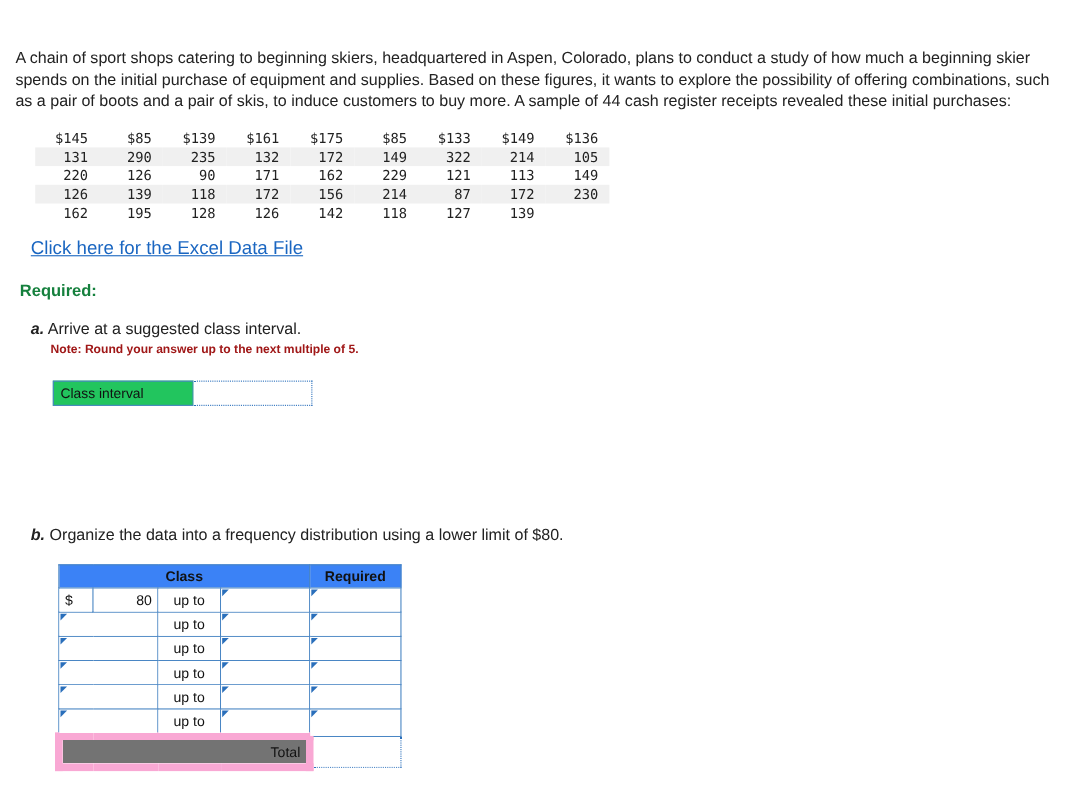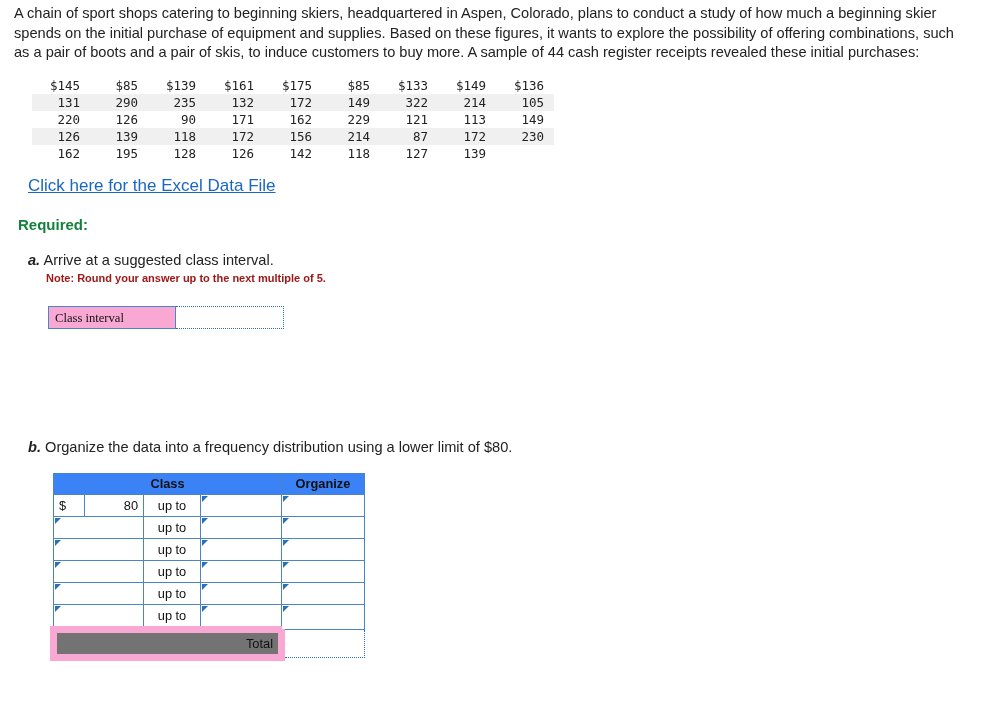--- a/index.html
+++ b/index.html
@@ -12,20 +12,21 @@
     height: 717px;
     font-family: "Liberation Sans", sans-serif;
     font-size: 14.5px;
     color: #1a1a1a;
     position: relative;
     overflow: hidden;
   }
   .page {
     padding: 4px 14px 0 14px;
     box-sizing: border-box;
+    margin-top: 40px;
   }
   .intro {
     font-size: 14.6px;
     line-height: 19.5px;
     color: #222;
     max-width: 952px;
     margin: 0 0 14px 0;
   }
   
   .data-table {
@@ -76,29 +77,28 @@
   }
   
   .ci-wrap {
     margin: 22px 0 0 34px;
     display: flex;
     align-items: stretch;
     width: 256px;
     height: 23px;
   }
   .ci-label {
-    background: #f9a8d4;
+    background: #22c55e;
     border: 1px solid #4a86c4;
     font-size: 12.6px;
     color: #111;
     padding: 2px 6px 0 6px;
     width: 128px;
     box-sizing: border-box;
     line-height: 19px;
-    font-family: Liberation Serif, serif;
   }
   .ci-input {
     border: 1px dotted #2a6fbb;
     border-left: none;
     background: #fff;
     width: 108px;
     box-sizing: border-box;
   }
   
   .freq-table {
@@ -231,21 +231,21 @@
 
   <div class="part" style="margin-top:110px;">
     <span class="letter">b.</span>
     <span>Organize the data into a frequency distribution using a lower limit of $80.</span>
   </div>
 
   <table class="freq-table">
     <thead>
       <tr>
         <th colspan="4">Class</th>
-        <th>Organize</th>
+        <th>Required</th>
       </tr>
     </thead>
     <tbody>
       <tr>
         <td class="cell-dollar">$</td>
         <td class="cell-lower">80</td>
         <td class="cell-upto">up to</td>
         <td class="cell-upper input-cell"></td>
         <td class="cell-freq input-cell"></td>
       </tr>

